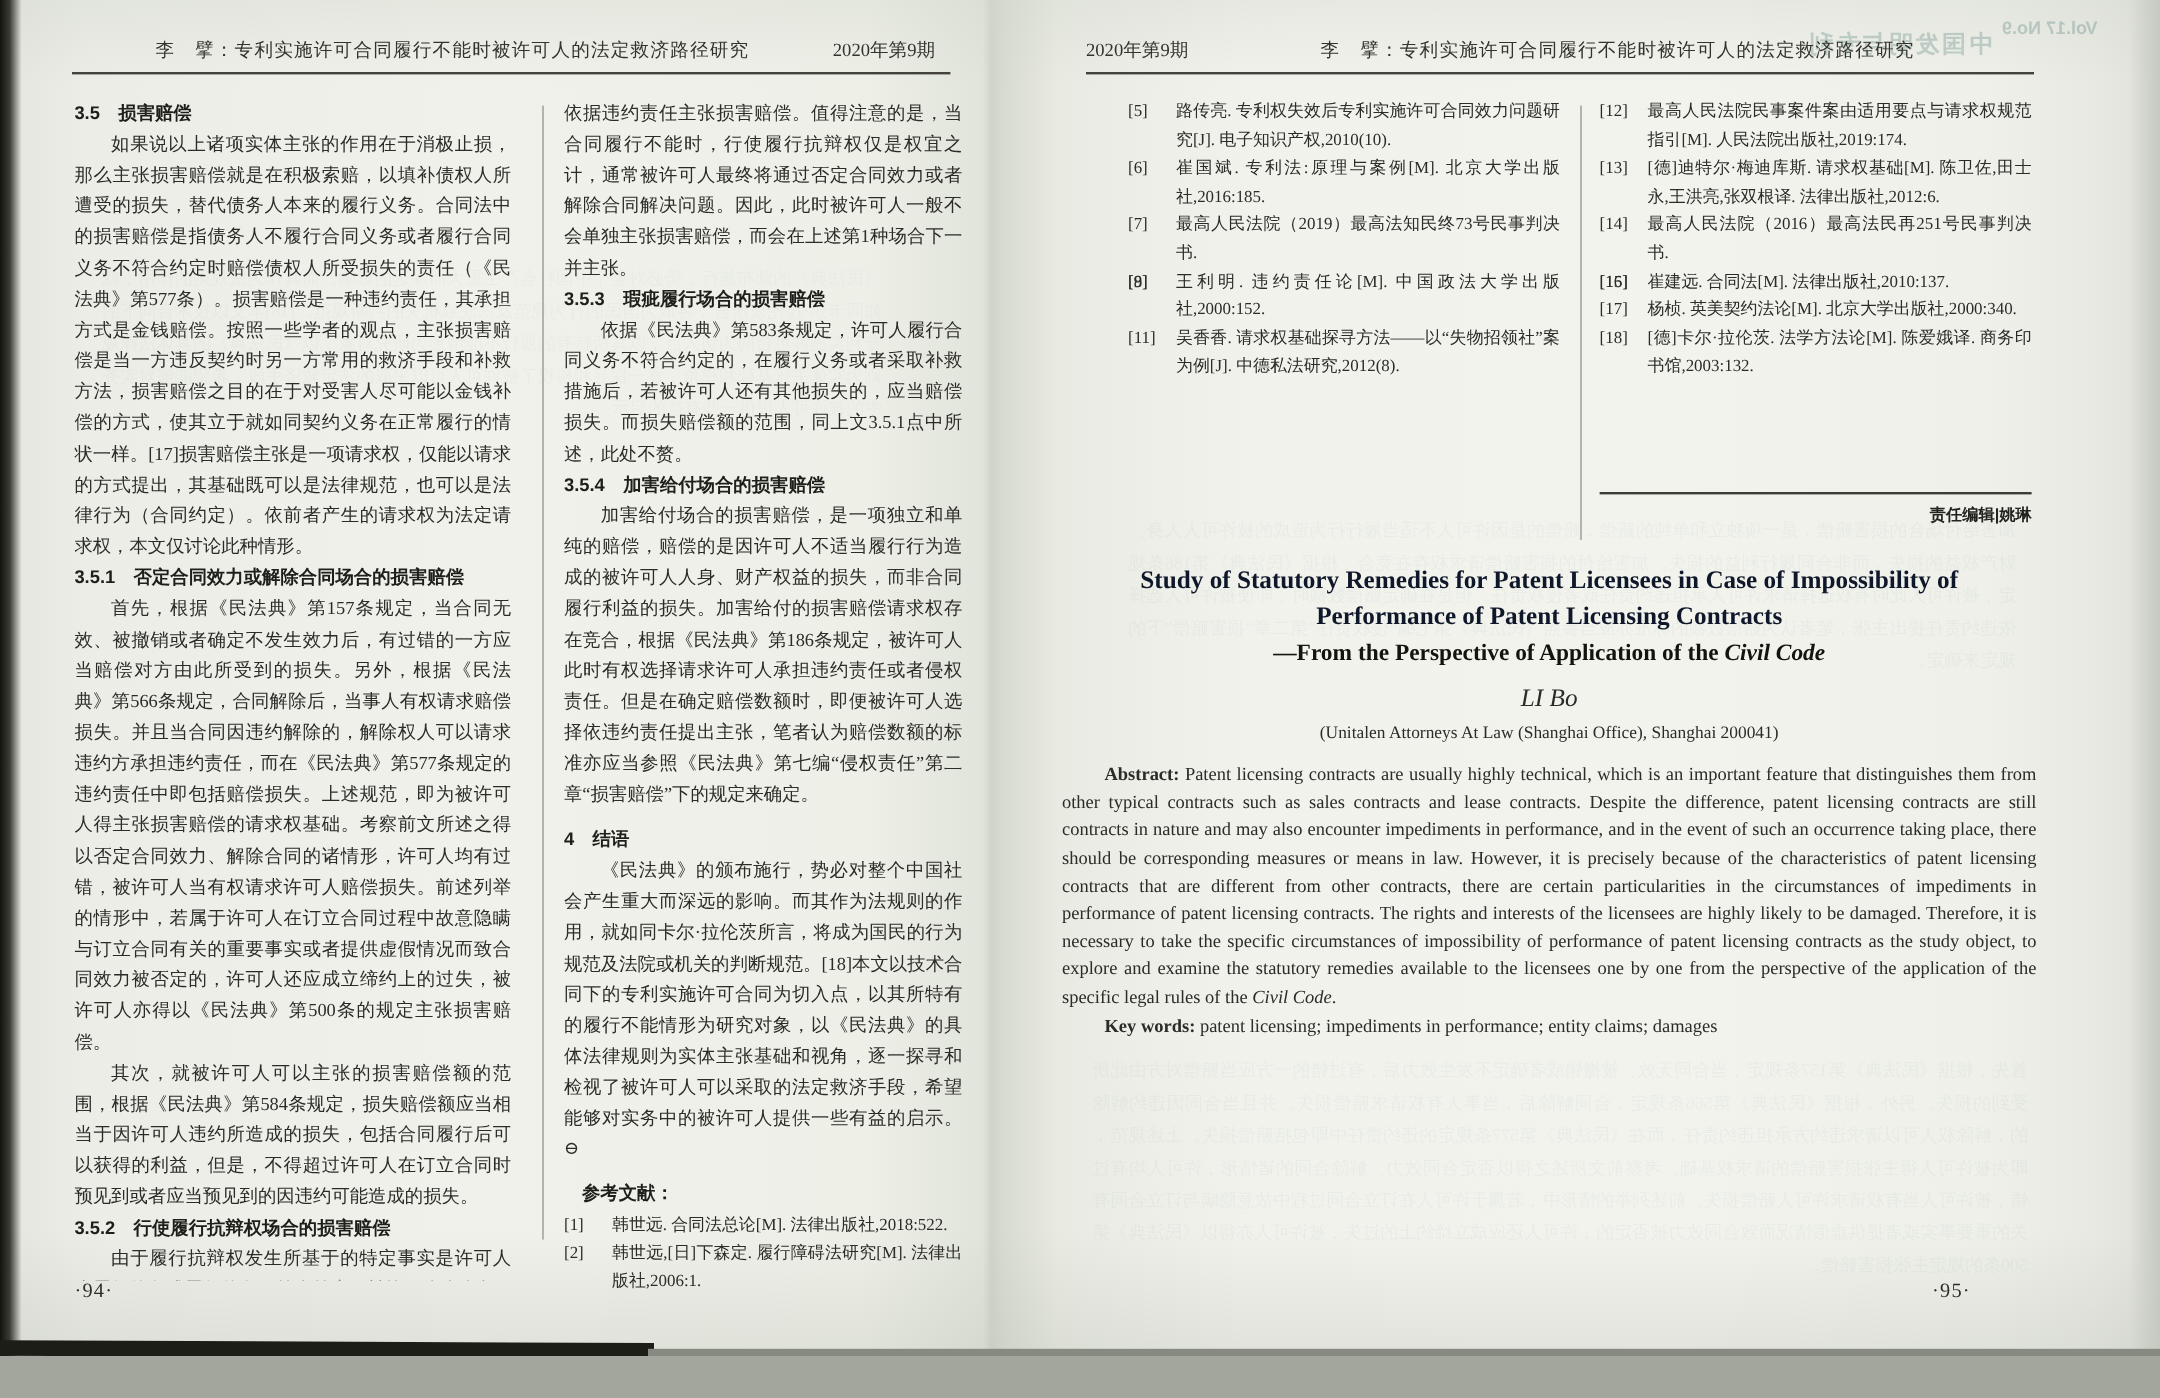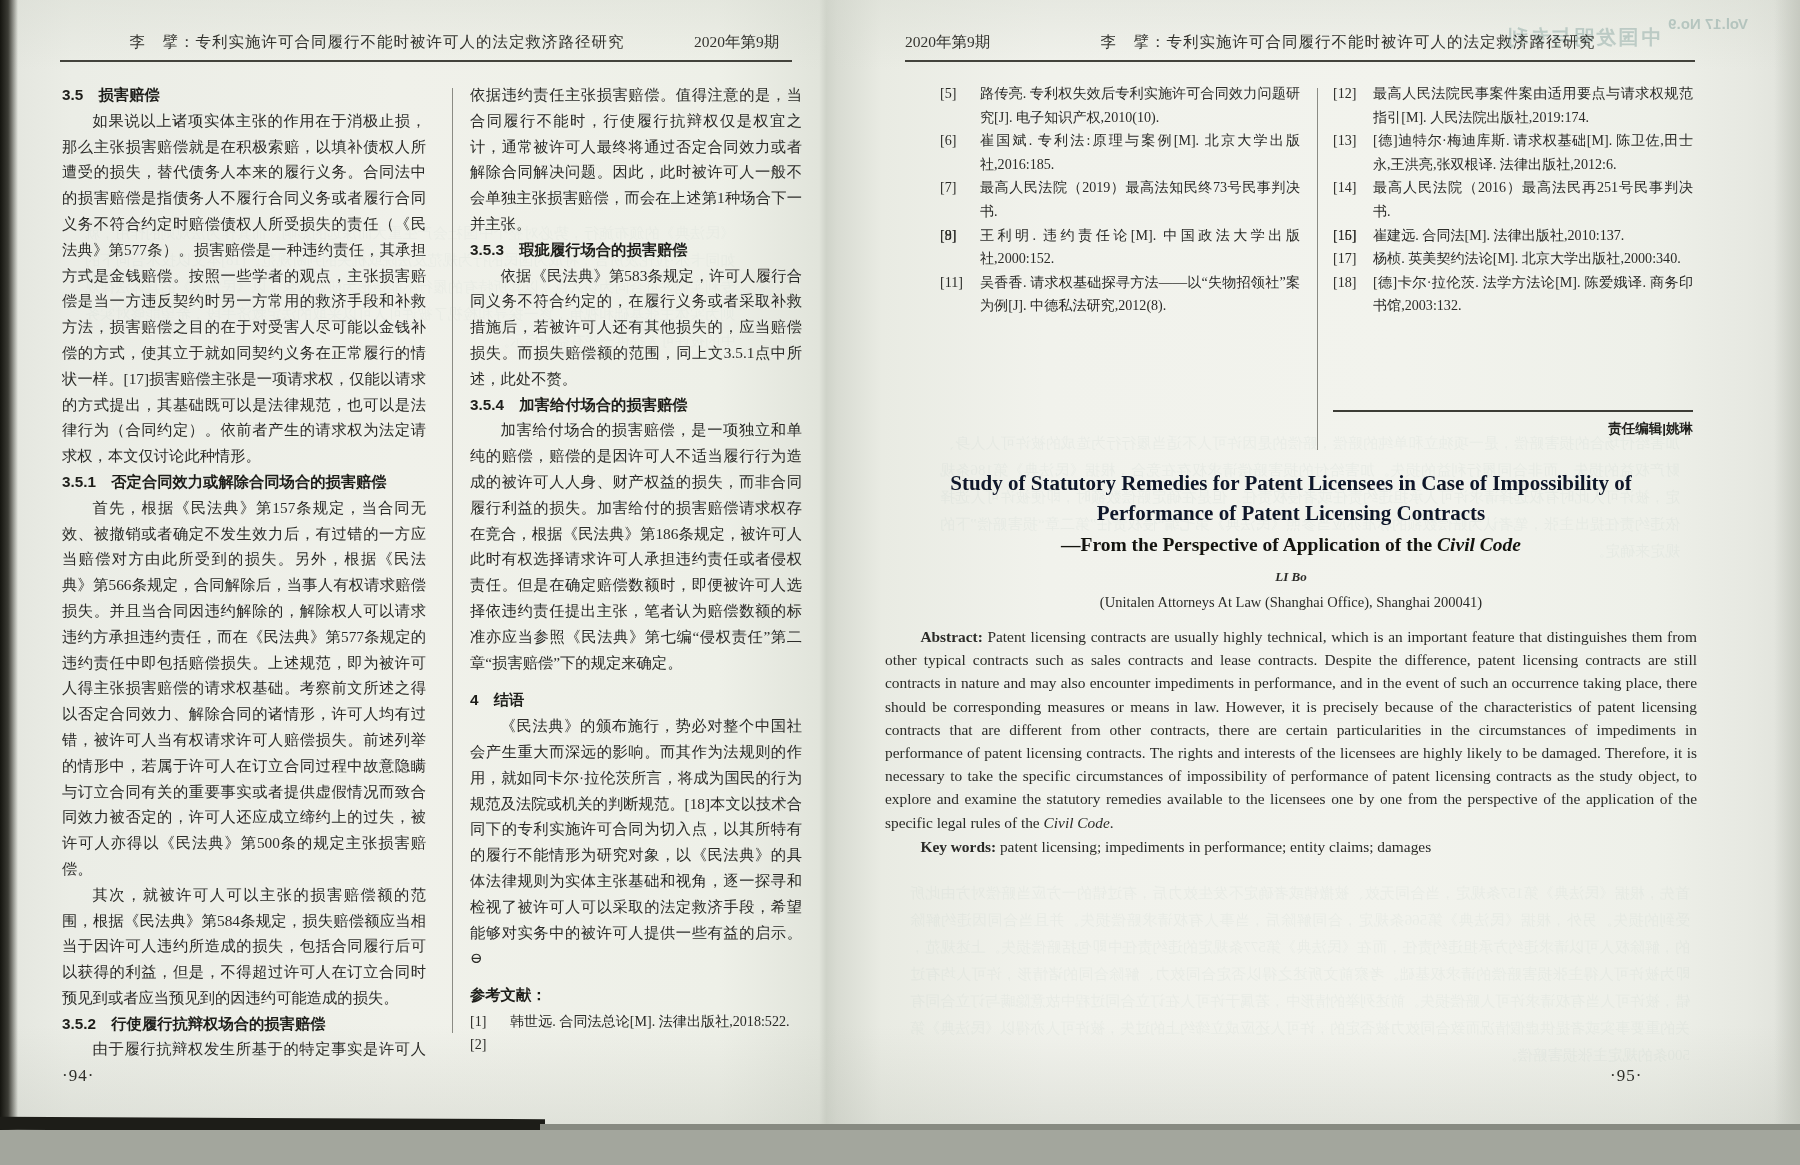--- a/index.html
+++ b/index.html
@@ -37,26 +37,26 @@
   .col p{margin:0;font-size:15.3px;line-height:25.8px;}
   .para{text-indent:2em;}
   .noindent{text-indent:0;}
   .cjk-h{margin:0;font-family:"Liberation Sans","DejaVu Sans",sans-serif;
          font-weight:700;font-size:15.3px;line-height:25.8px;color:#1e1e1a;text-align:left;}
   .gap-top{margin-top:12px !important;}
   .vrule{position:absolute;width:1px;background:#8b8b84;}
   
   .refs .ref{position:relative;margin:0;padding-left:40px;font-size:14.1px;line-height:23.6px;text-indent:0;}
   .refs .ref .num{position:absolute;left:0;top:0;}
-  .refs-heading{margin:10px 0 2px 0;}
+  .refs-heading{margin:10px 0 2px 15px;}
   
   .english{position:absolute;left:885px;top:468px;width:812px;}
   .e-title{margin:0 6px;font-size:21px;line-height:30px;font-weight:700;text-align:center;color:#0f172a;}
   .e-sub{margin:3px 0 0 0;font-size:19.5px;line-height:28px;font-weight:700;text-align:center;color:#14140f;}
-  .e-author{margin:10px 0 0 0;text-align:center;font-size:13px;font-style:italic;font-weight:700;}
+  .e-author{margin:10px 0 0 0;text-align:center;font-size:21px;font-style:italic;font-weight:400;}
   .e-affil{margin:9px 0 0 0;text-align:center;font-size:14.5px;}
   .e-abstract{margin:14px 0 0 0;font-size:15.4px;line-height:23.2px;text-align:justify;text-indent:2.3em;}
   .e-keywords{margin:1px 0 0 0;font-size:15.4px;line-height:23.2px;text-indent:2.3em;}
   
   .editor-rule{position:absolute;left:1333px;top:410px;width:360px;height:2px;background:#3d3d36;}
   .editor-line{position:absolute;left:1333px;top:420px;width:360px;text-align:right;
     font-family:"Liberation Sans",sans-serif;font-weight:700;font-size:13.5px;color:#22221e;}
   .pagenum{position:absolute;top:1066px;font-size:17px;color:#2e2e29;letter-spacing:1px;}
   .endmark{font-size:15px;}
 </style>
@@ -95,21 +95,21 @@
   <div class="col refs" style="left:470px;width:332px;height:995px;">
     <p class="noindent">依据违约责任主张损害赔偿。值得注意的是，当合同履行不能时，行使履行抗辩权仅是权宜之计，通常被许可人最终将通过否定合同效力或者解除合同解决问题。因此，此时被许可人一般不会单独主张损害赔偿，而会在上述第1种场合下一并主张。</p>
     <h4 class="cjk-h">3.5.3　瑕疵履行场合的损害赔偿</h4>
     <p class="para">依据《民法典》第583条规定，许可人履行合同义务不符合约定的，在履行义务或者采取补救措施后，若被许可人还有其他损失的，应当赔偿损失。而损失赔偿额的范围，同上文3.5.1点中所述，此处不赘。</p>
     <h4 class="cjk-h">3.5.4　加害给付场合的损害赔偿</h4>
     <p class="para">加害给付场合的损害赔偿，是一项独立和单纯的赔偿，赔偿的是因许可人不适当履行行为造成的被许可人人身、财产权益的损失，而非合同履行利益的损失。加害给付的损害赔偿请求权存在竞合，根据《民法典》第186条规定，被许可人此时有权选择请求许可人承担违约责任或者侵权责任。但是在确定赔偿数额时，即便被许可人选择依违约责任提出主张，笔者认为赔偿数额的标准亦应当参照《民法典》第七编“侵权责任”第二章“损害赔偿”下的规定来确定。</p>
     <h3 class="cjk-h gap-top">4　结语</h3>
     <p class="para"><span>《民法典》的颁布施行，势必对整个中国社会产生重大而深远的影响。而其作为法规则的作用，就如同卡尔·拉伦茨所言，将成为国民的行为规范及法院或机关的判断规范。[18]本文以技术合同下的专利实施许可合同为切入点，以其所特有的履行不能情形为研究对象，以《民法典》的具体法律规则为实体主张基础和视角，逐一探寻和检视了被许可人可以采取的法定救济手段，希望能够对实务中的被许可人提供一些有益的启示。</span> <span class="endmark">⊖</span></p>
     <h3 class="cjk-h refs-heading">参考文献：</h3>
     <p class="ref"><span class="num">[1]</span><span>韩世远. 合同法总论[M]. 法律出版社,2018:522.</span></p>
-    <p class="ref"><span class="num">[2]</span></p>
+    <p class="ref"><span class="num">[2]</span><span>韩世远,[日]下森定. 履行障碍法研究[M]. 法律出版社,2006:1.</span></p>
 
   </div>
 
   <div class="pagenum" style="left:62px;">·94·</div>
 
   <div class="hdr" style="left:905px;width:790px;">
     <span class="hdr-issue">2020年第9期</span>
     <span class="hdr-title">李　擘：专利实施许可合同履行不能时被许可人的法定救济路径研究</span>
   </div>
   <div class="hdr-rule" style="left:905px;top:60px;width:790px;"></div>

